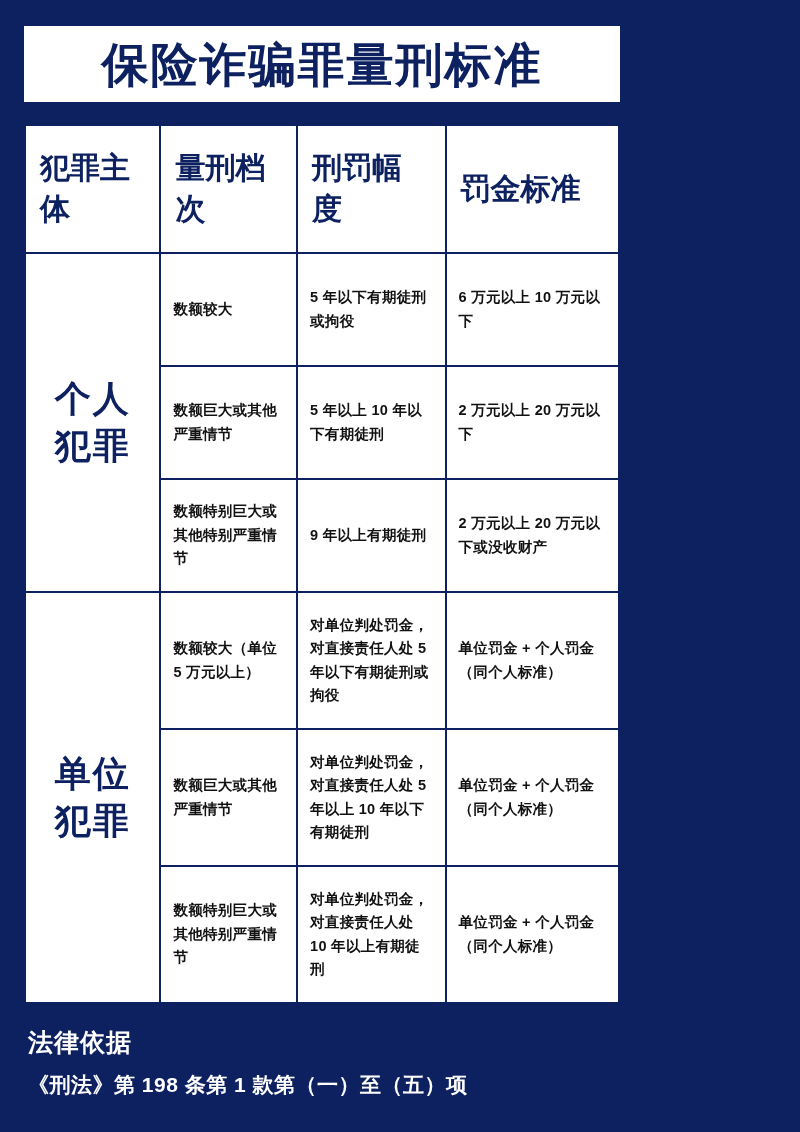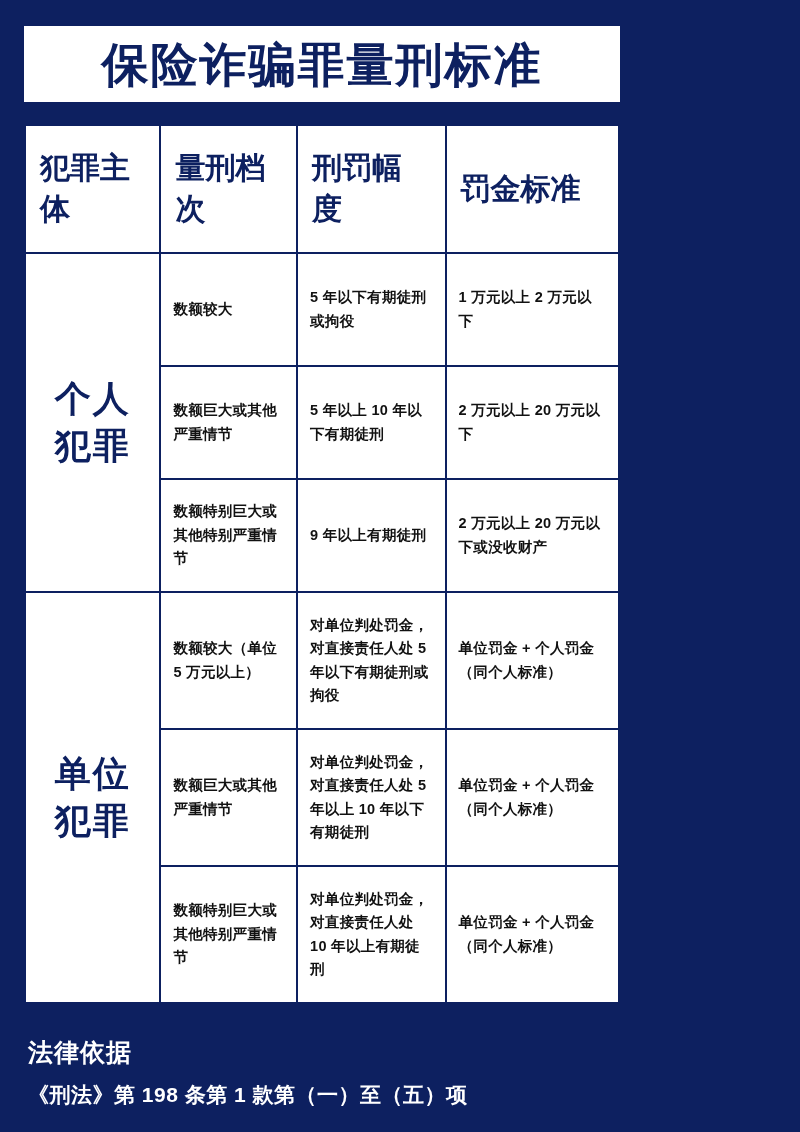--- a/index.html
+++ b/index.html
@@ -81,21 +81,21 @@
     font-weight: bold;
     color: #111;
     line-height: 1.62;
     padding: 0 12px;
     letter-spacing: 0.3px;
   }
   .row-ind td.body-cell { height: 113px; }
   .row-org td.body-cell { height: 137px; }
 
   .footer {
-    margin-top: 32px;
+    margin-top: 22px;
     color: #ffffff;
     padding-left: 4px;
   }
   .footer-title {
     font-size: 25px;
     font-weight: bold;
     letter-spacing: 1px;
     margin-bottom: 10px;
   }
   .footer-line {
@@ -131,21 +131,21 @@
     </thead>
     <tbody>
 
       <tr class="row-ind">
         <td class="subject-cell" rowspan="3">
           <div>个人</div>
           <div>犯罪</div>
         </td>
         <td class="body-cell">数额较大</td>
         <td class="body-cell">5 年以下有期徒刑或拘役</td>
-        <td class="body-cell">1 万元以上 2 万元以下</td>
+        <td class="body-cell">6 万元以上 10 万元以下</td>
       </tr>
       <tr class="row-ind">
         <td class="body-cell">数额巨大或其他严重情节</td>
         <td class="body-cell">5 年以上 10 年以下有期徒刑</td>
         <td class="body-cell">2 万元以上 20 万元以下</td>
       </tr>
       <tr class="row-ind">
         <td class="body-cell">数额特别巨大或其他特别严重情节</td>
         <td class="body-cell">9 年以上有期徒刑</td>
         <td class="body-cell">2 万元以上 20 万元以下或没收财产</td>

